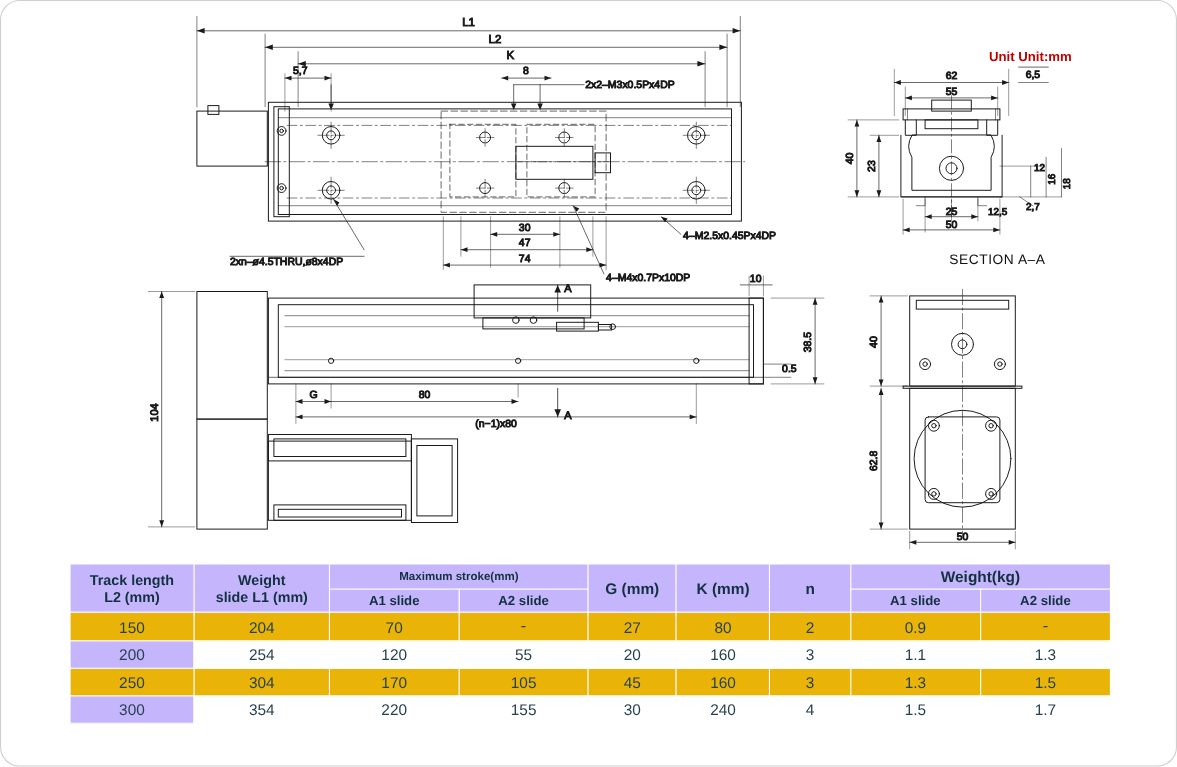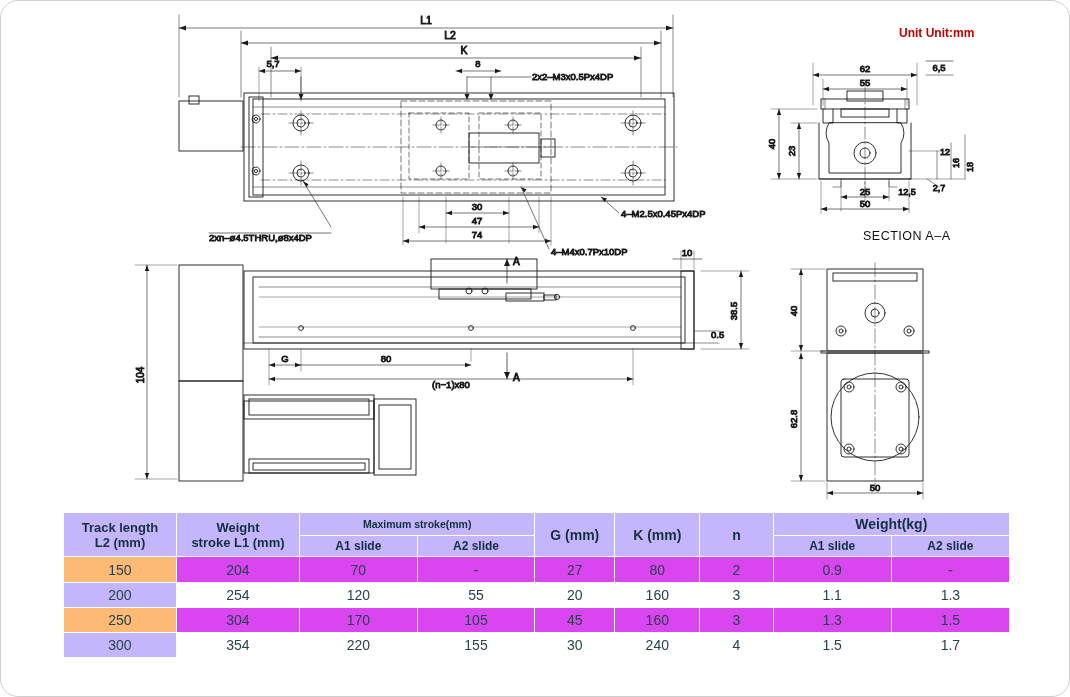--- a/index.html
+++ b/index.html
@@ -1,33 +1,33 @@
 <!DOCTYPE html>
 <html><head>
 <meta charset="utf-8">
 <style>
   html,body{margin:0;padding:0;background:#ffffff;}
   body{width:1070px;height:697px;font-family:"Liberation Sans",sans-serif;overflow:hidden;}
   #page{position:relative;width:1070px;height:697px;box-sizing:border-box;
         border:1px solid #cfcfcf;border-radius:18px;background:#fff;}
   .dwg{position:absolute;left:0;top:0;width:1070px;height:500px;}
-  .unit{position:absolute;left:898px;top:25px;color:#c00000;font-size:12px;font-weight:bold;}
+  .unit{position:absolute;left:898px;top:43px;color:#c00000;font-size:12px;font-weight:bold;}
   .secA{position:absolute;left:862px;top:228px;font-size:12.5px;letter-spacing:.5px;color:#111;}
   
   table{position:absolute;left:62px;top:511px;border-collapse:collapse;width:947px;
         font-size:13px;color:#1b3a4b;}
   th,td{border:1px solid #ffffff;text-align:center;}
   thead th{background:#c4b5fd;color:#12303f;font-weight:bold;padding:3px 4px;}
   thead th.small{font-size:10.5px;font-weight:bold;}
   thead th.sub{font-size:12px;}
   thead th.big{font-size:14px;}
   tbody td{padding:4px 4px;font-size:14px;background:#ffffff;color:#27424f;}
-  tbody tr.alt td{background:#d946ef;}
+  tbody tr.alt td{background:#eab308;}
   tbody td.first{background:#c4b5fd;}
-  tbody tr.alt td.first{background:#fdba74;}
+  tbody tr.alt td.first{background:#eab308;}
   .dash{font-size:15px;}
   text{font-family:"Liberation Sans",sans-serif;}
 </style>
 </head>
 <body>
 
 <div id="page">
 
   <svg class="dwg" viewBox="0 0 1070 500">
     <g fill="none" stroke="#1a1a1a" stroke-width="0.9" stroke-linecap="round">
@@ -359,21 +359,21 @@
 
   <table>
     <thead>
       <tr>
         <th rowspan="2" style="width:113px">
           <div class="sub">Track length</div>
           <div class="big">L2 (mm)</div>
         </th>
         <th rowspan="2" style="width:124px">
           <div class="big">Weight</div>
-          <div class="small">stroke L1 (mm)</div>
+          <div class="small">slide L1 (mm)</div>
         </th>
         <th colspan="2" class="small" style="width:240px">Maximum stroke(mm)</th>
         <th rowspan="2" style="width:76px" class="big">G (mm)</th>
         <th rowspan="2" style="width:82px" class="big">K (mm)</th>
         <th rowspan="2" style="width:72px" class="big">n</th>
         <th colspan="2" class="big" style="width:240px">Weight(kg)</th>
       </tr>
       <tr>
         <th class="sub" style="width:120px">A1 slide</th>
         <th class="sub" style="width:120px">A2 slide</th>

